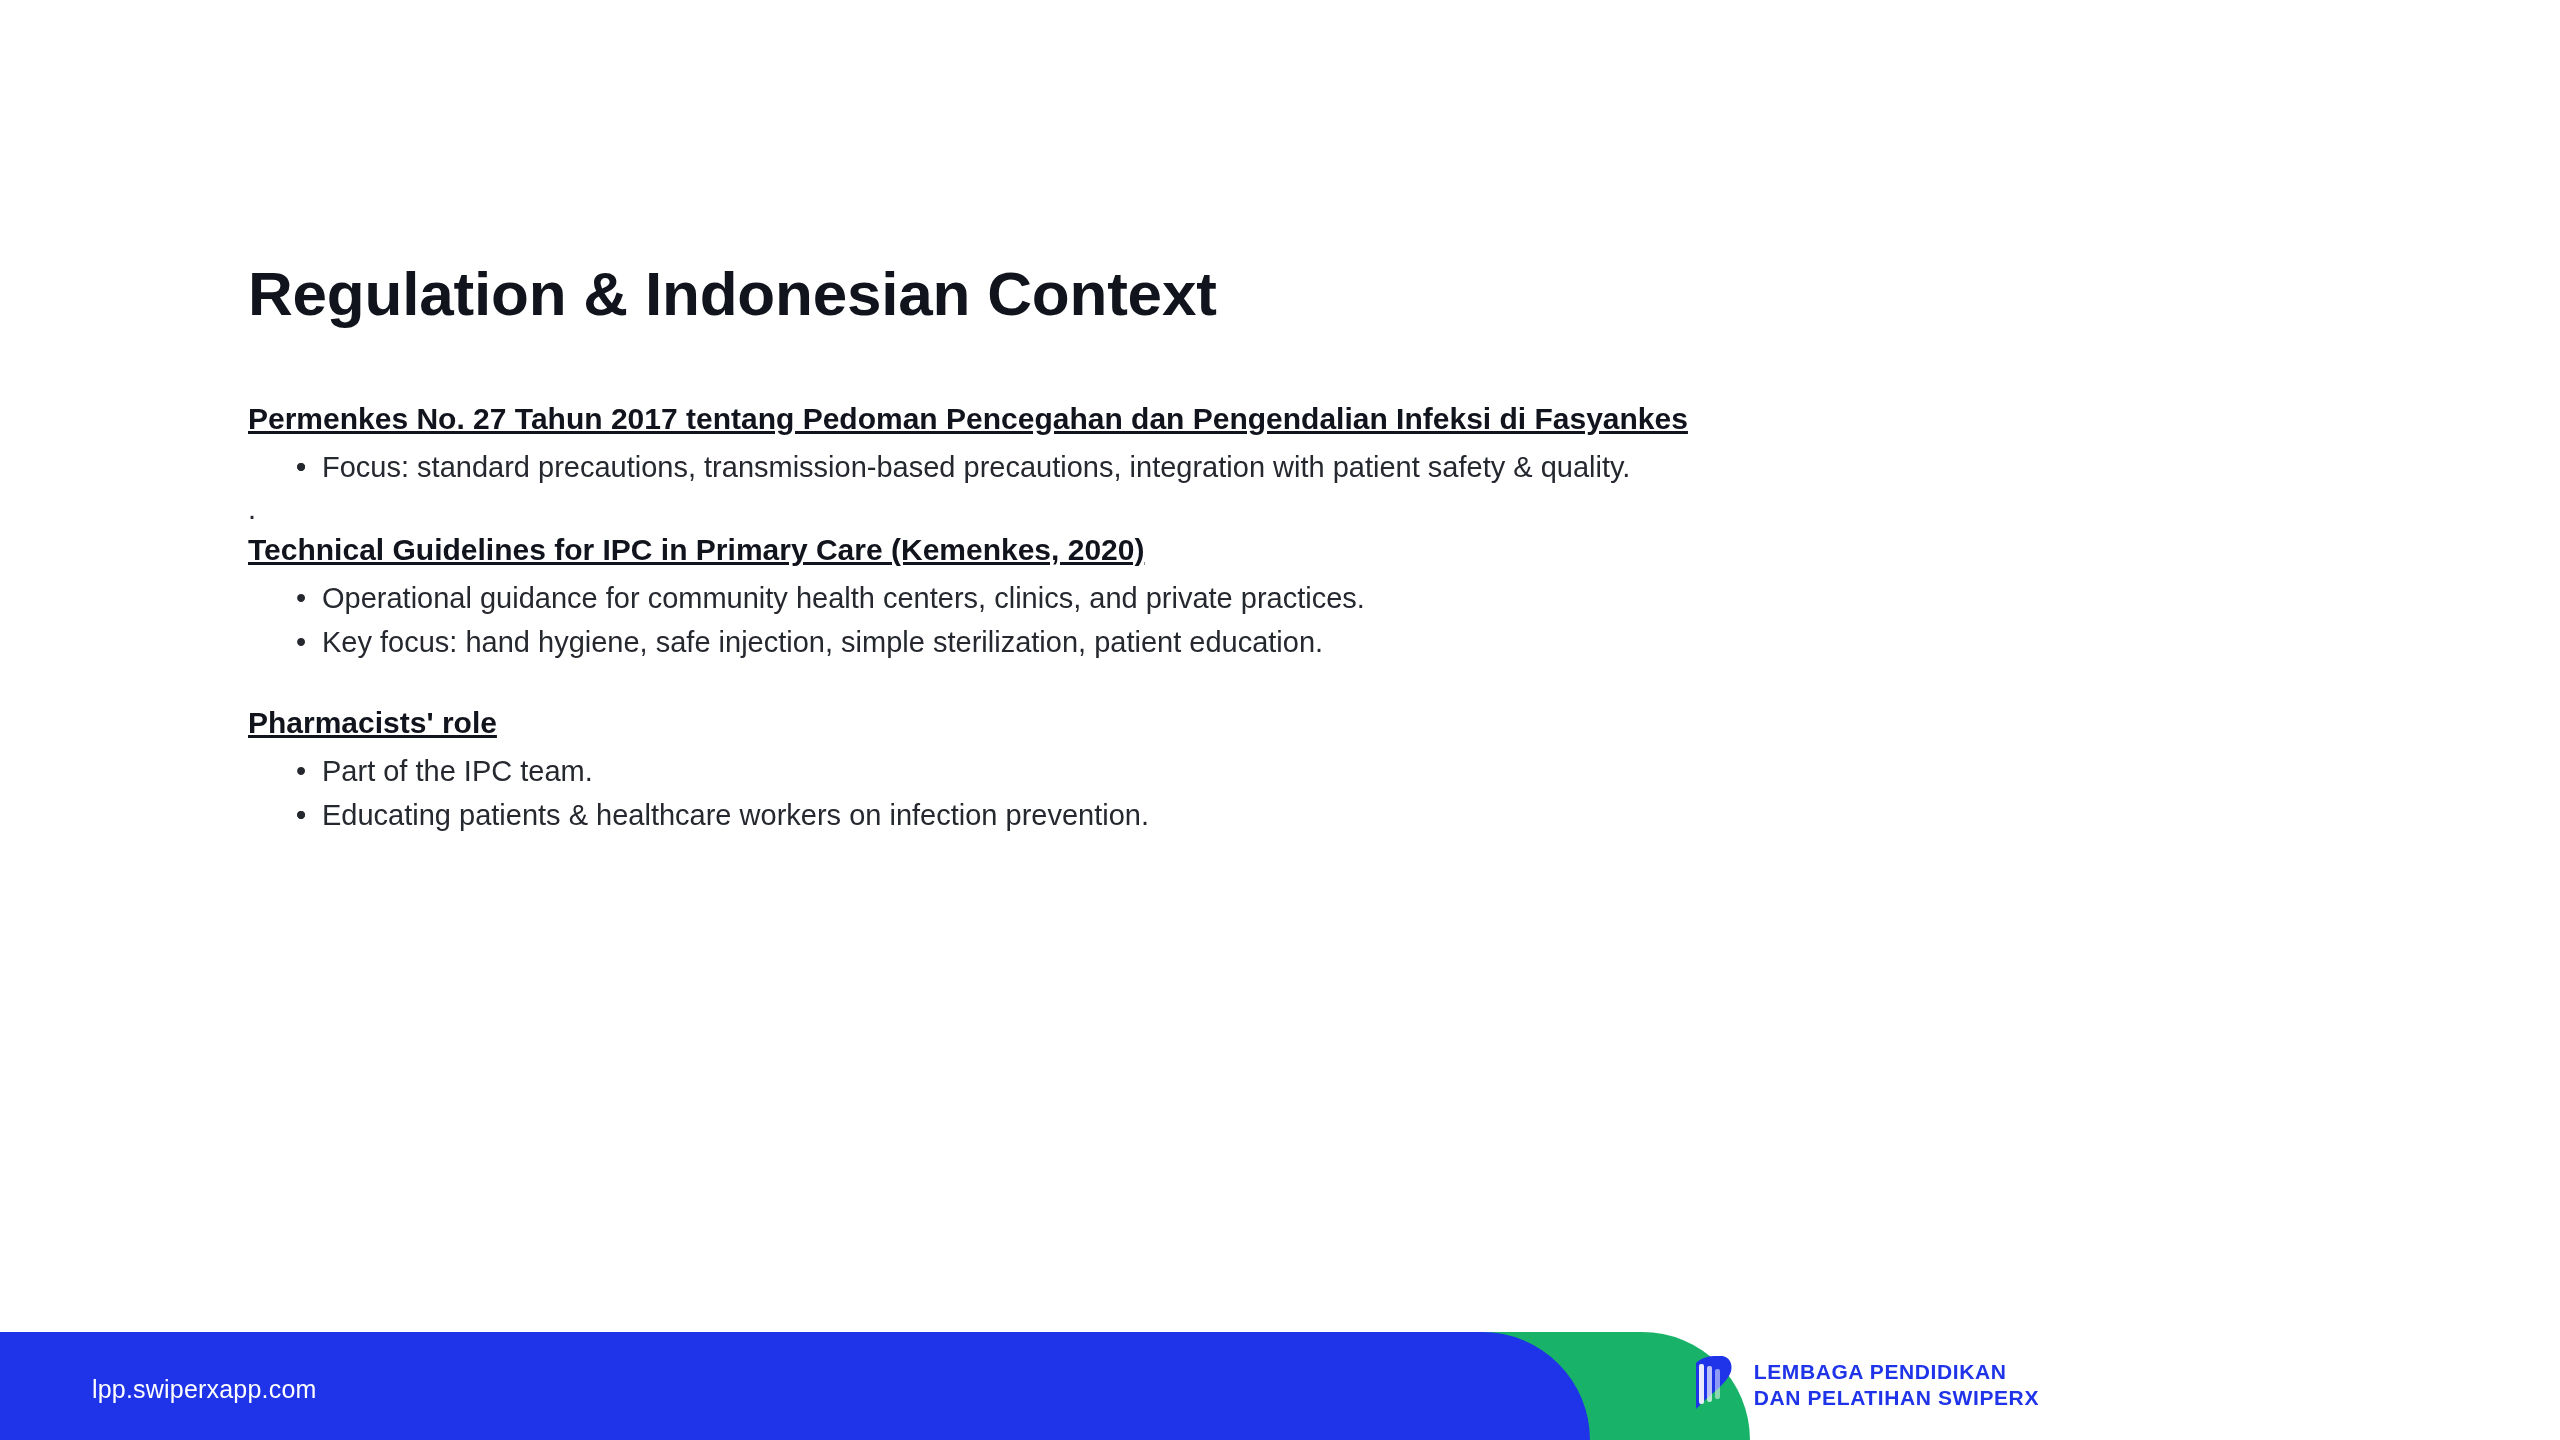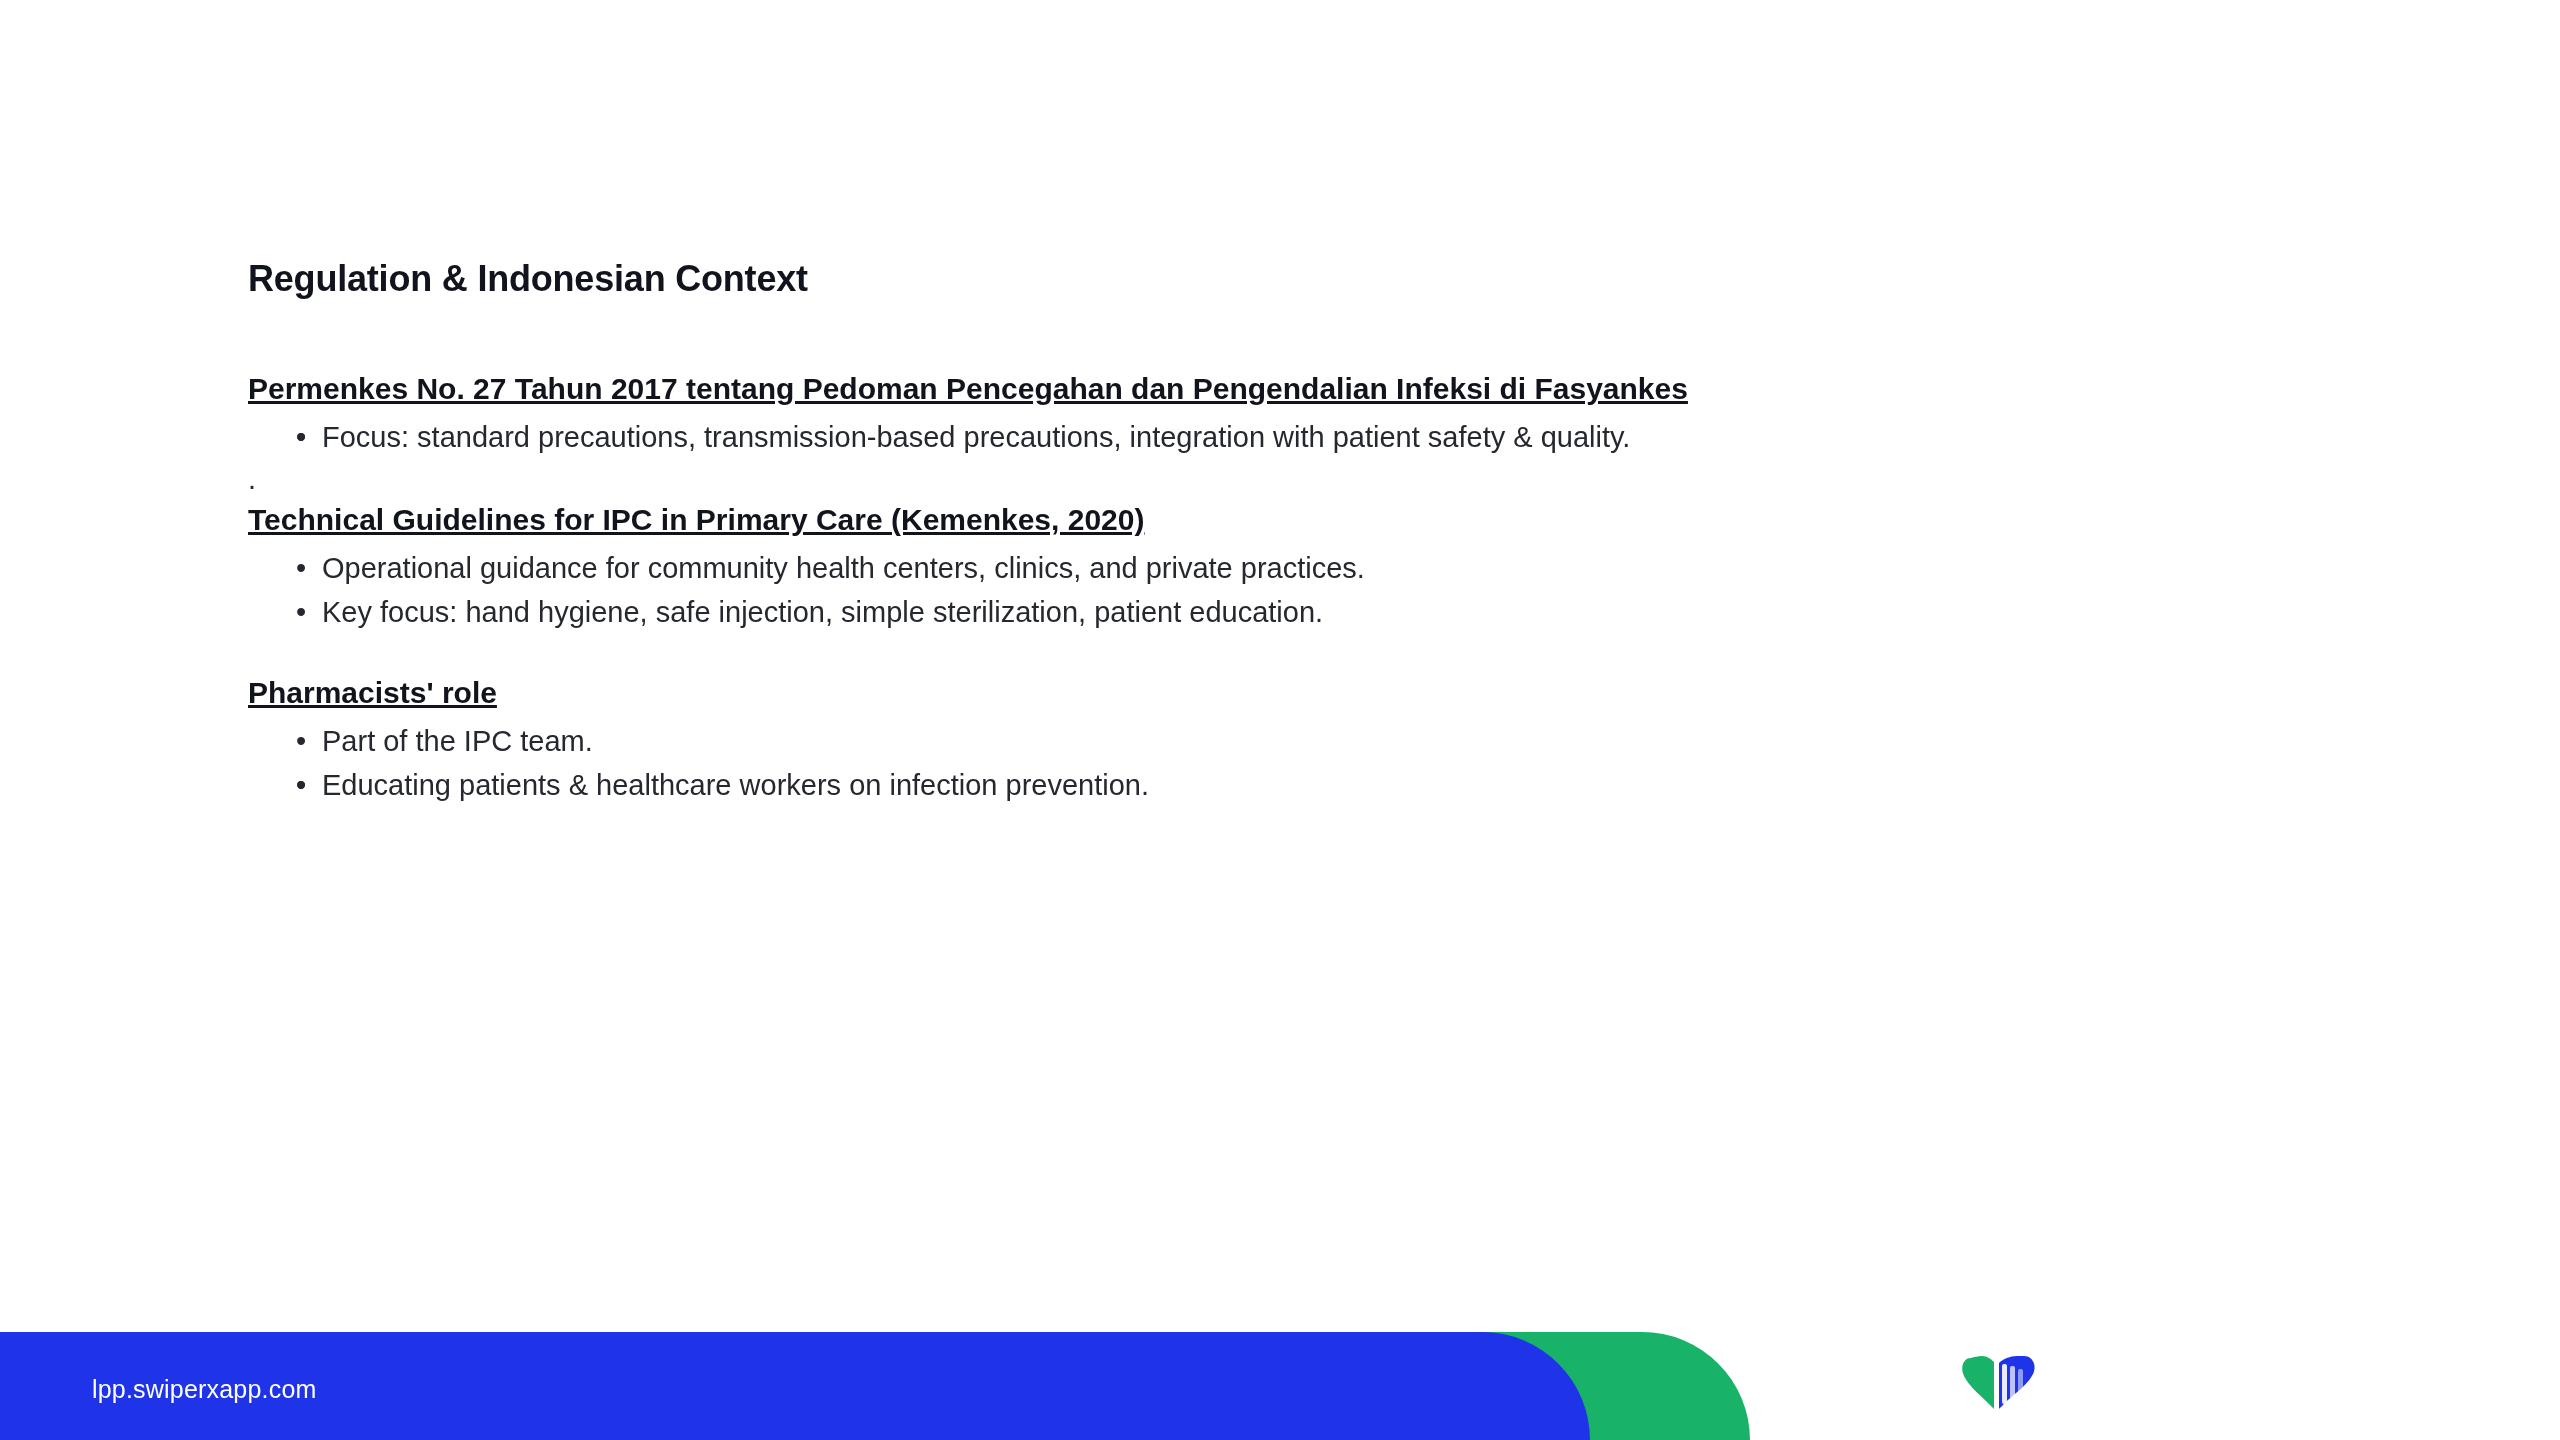--- a/index.html
+++ b/index.html
@@ -22,21 +22,21 @@
   }
 
   .content {
     position: absolute;
     left: 248px;
     top: 258px;
     width: 1960px;
   }
 
   .slide-title {
-    font-size: 36px;
+    font-size: 62px;
     font-weight: bold;
     color: #12141d;
     letter-spacing: -0.2px;
     margin: 0 0 70px 0;
     line-height: 1.15;
   }
 
   .section {
     margin-bottom: 0;
   }
@@ -211,16 +211,20 @@
     <div class="brand">
       <div class="brand-mark">
         <svg width="78" height="66" viewBox="0 0 78 66" xmlns="http://www.w3.org/2000/svg">
           <path d="M10 6 C2 6 -1 16 3 24 C7 33 18 42 26 50 C30 54 33 57 33 57 L33 10 C30 7 26 4 21 4 C17 4 13 5 10 6 Z" fill="#18B368"></path>
           <path d="M56 4 C49 4 42 7 38 11 L38 57 C38 57 42 53 47 48 C56 40 68 31 72 22 C76 14 72 4 63 4 Z" fill="#1F34E8"></path>
           <rect x="41" y="12" width="5" height="40" rx="2" fill="#ffffff" opacity="0.9"></rect>
           <rect x="49" y="14" width="5" height="36" rx="2" fill="#ffffff" opacity="0.7"></rect>
           <rect x="57" y="17" width="5" height="30" rx="2" fill="#ffffff" opacity="0.5"></rect>
         </svg>
       </div>
+      <div class="brand-text">
+        <div class="brand-line">LEMBAGA PENDIDIKAN</div>
+        <div class="brand-line">DAN PELATIHAN SWIPERX</div>
+      </div>
     </div>
   </div>
 
 </div>
 
 </body></html>

